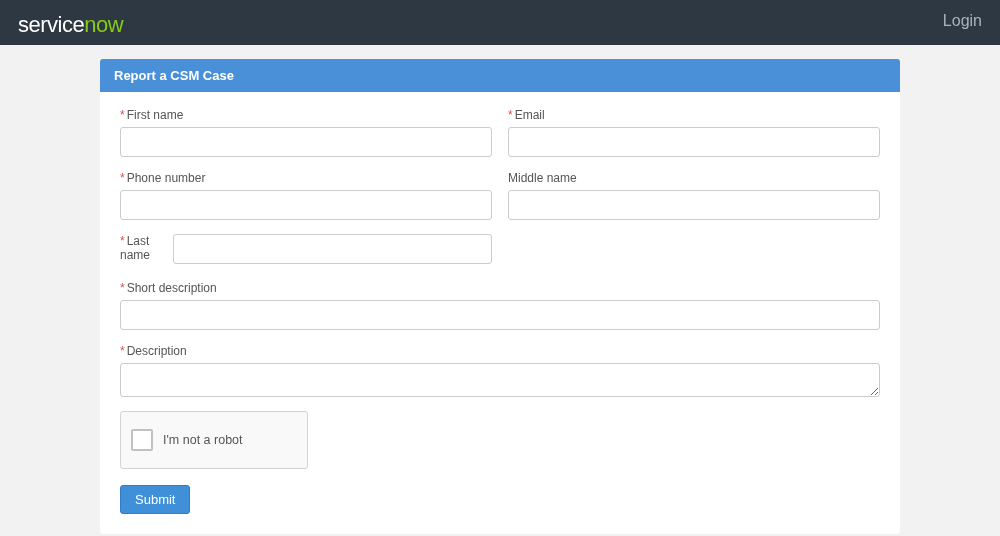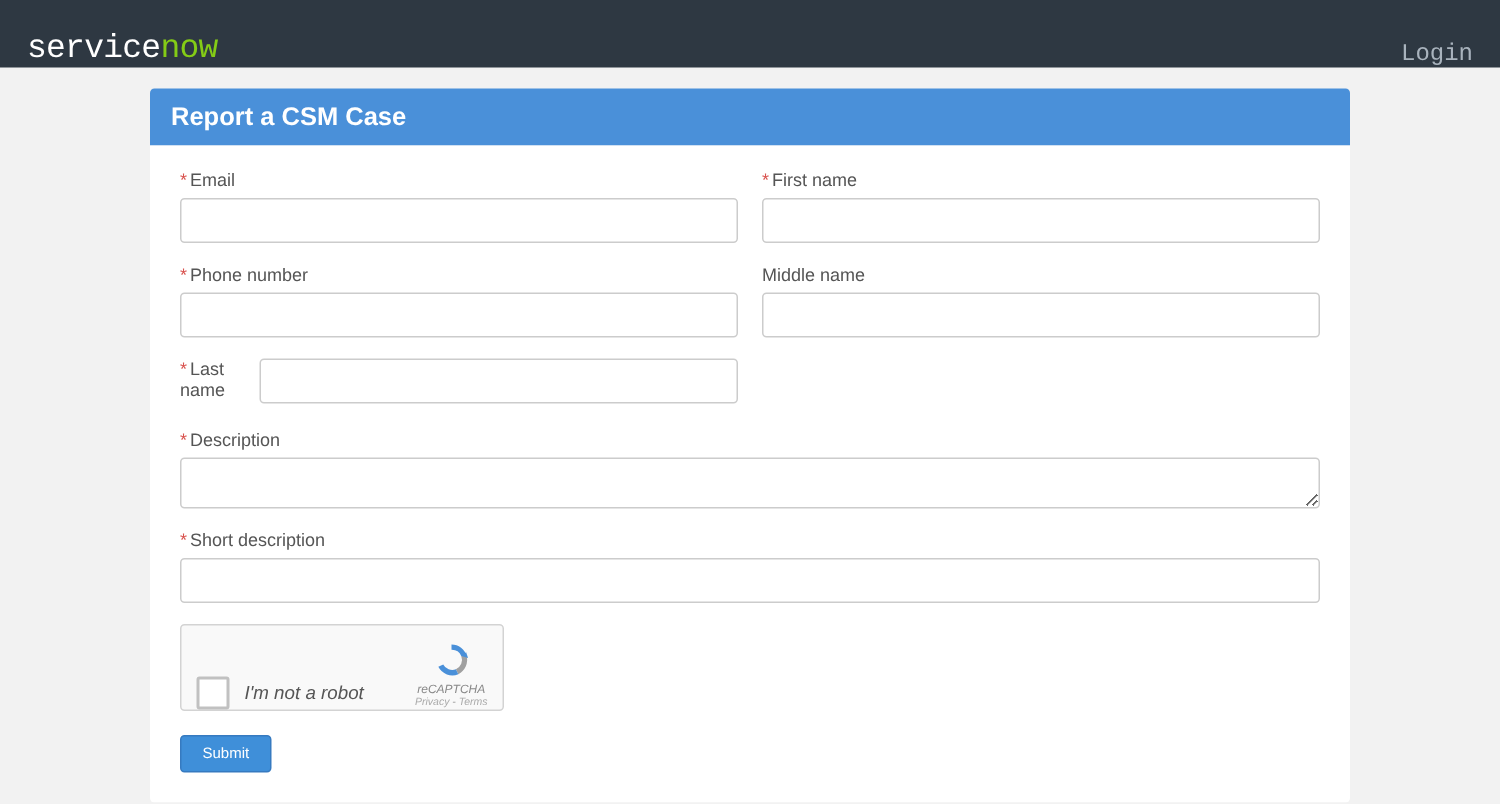--- a/index.html
+++ b/index.html
@@ -10,24 +10,23 @@
     body {
       font-family: "Helvetica Neue", Helvetica, Arial, sans-serif;
       background: #f2f2f2;
       font-size: 13px;
       color: #555;
     }
     .navbar {
       background: #2e3842;
       height: 45px;
       display: flex;
-      align-items: flex-end;
+      align-items: flex-start;
       justify-content: space-between;
-      padding: 0 18px;
-      font-family: Liberation Mono, monospace;
+      padding: 12px 18px;
     }
     .logo {
       display: flex;
       align-items: baseline;
       font-weight: 300;
       font-size: 22px;
       letter-spacing: -0.5px;
     }
     .logo .service {
       color: #fff;
@@ -43,21 +42,21 @@
       cursor: pointer;
     }
     .container {
       width: 800px;
       margin: 14px auto 0 auto;
     }
     .panel-header {
       background: #4a90d9;
       color: #fff;
       font-weight: 600;
-      font-size: 17px;
+      font-size: 13px;
       padding: 9px 14px;
       border-radius: 3px 3px 0 0;
     }
     .panel-body {
       background: #fff;
       padding: 16px 20px 20px 20px;
       border-radius: 0 0 3px 3px;
     }
     .row {
       display: flex;
@@ -98,31 +97,30 @@
       font-size: 13px;
       color: #555;
       background: #fff;
     }
     textarea.form-control {
       height: 34px;
       resize: both;
       min-height: 34px;
     }
     .recaptcha-box {
-      width: 216px;
+      width: 188px;
       height: 58px;
       border: 1px solid #d3d3d3;
       border-radius: 3px;
       background: #f9f9f9;
       display: flex;
-      align-items: flex-end;
+      align-items: center;
       padding: 0 10px;
       justify-content: space-between;
       margin-bottom: 16px;
-      font-style: italic;
     }
     .recaptcha-left {
       display: flex;
       align-items: center;
       gap: 10px;
     }
     .recaptcha-checkbox {
       width: 22px;
       height: 22px;
       border: 2px solid #c1c1c1;
@@ -155,46 +153,46 @@
     .recaptcha-terms {
       font-size: 7px;
       color: #aaa;
     }
     .submit-btn {
       background: #3f8fd9;
       color: #fff;
       border: 1px solid #367ac0;
       border-radius: 3px;
       padding: 6px 14px;
-      font-size: 10px;
+      font-size: 13px;
       cursor: pointer;
     }
   </style>
 </head>
 <body>
 
 <div class="navbar">
   <div class="logo">
     <span class="service">service</span>
       <span class="now">now</span>
   </div>
   <a class="login-link">Login</a>
 </div>
 
 <div class="container">
   <div class="panel-header">Report a CSM Case</div>
   <div class="panel-body">
 
     <div class="row">
       <div class="col">
+        <label><span class="required">*</span><span>First name</span></label>
+        <input type="text" class="form-control" value="" style="">
+      </div>
+      <div class="col">
         <label><span class="required">*</span><span>Email</span></label>
-        <input type="text" class="form-control" value="" style="">
-      </div>
-      <div class="col">
-        <label><span class="required">*</span><span>First name</span></label>
         <input type="text" class="form-control" value="" style="">
       </div>
     </div>
 
     <div class="row">
       <div class="col">
         <label><span class="required">*</span><span>Phone number</span></label>
         <input type="text" class="form-control" value="" style="">
       </div>
       <div class="col">
@@ -204,42 +202,32 @@
     </div>
 
     <div class="row">
       <div class="col-half">
         <label><span class="required">*</span><span>Last name</span></label>
         <input type="text" class="form-control" value="" style="">
       </div>
     </div>
 
     <div class="col-full">
+      <label><span class="required">*</span><span>Short description</span></label>
+      <input type="text" class="form-control" value="" style="">
+    </div>
+
+    <div class="col-full">
       <label><span class="required">*</span><span>Description</span></label>
       <textarea class="form-control" style=""></textarea>
-    </div>
-
-    <div class="col-full">
-      <label><span class="required">*</span><span>Short description</span></label>
-      <input type="text" class="form-control" value="" style="">
     </div>
 
     <div class="recaptcha-box">
       <div class="recaptcha-left">
         <div class="recaptcha-checkbox"></div>
         <span class="recaptcha-label">I'm not a robot</span>
       </div>
-      <div class="recaptcha-right">
-        <svg class="recaptcha-logo" viewBox="0 0 40 40">
-          <path d="M20 4 A16 16 0 0 1 35.5 16 L30 16 A10.5 10.5 0 0 0 20 9.5 Z" fill="#4a90d9"></path>
-          <path d="M35.5 16 A16 16 0 0 1 27 34.5 L24.5 29.5 A10.5 10.5 0 0 0 30 16 Z" fill="#a0a0a0"></path>
-          <path d="M27 34.5 A16 16 0 0 1 6.5 27 L11.5 24.5 A10.5 10.5 0 0 0 24.5 29.5 Z" fill="#4a90d9"></path>
-          <polygon points="35,12 37,18 30,16" fill="#4a90d9"></polygon>
-        </svg>
-        <div class="recaptcha-brand">reCAPTCHA</div>
-        <div class="recaptcha-terms">Privacy - Terms</div>
-      </div>
     </div>
 
     <button class="submit-btn">Submit</button>
 
   </div>
 </div>
 
 </body></html>

